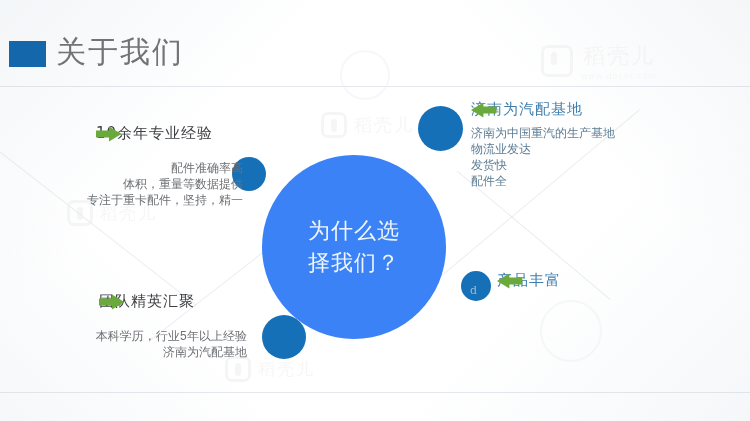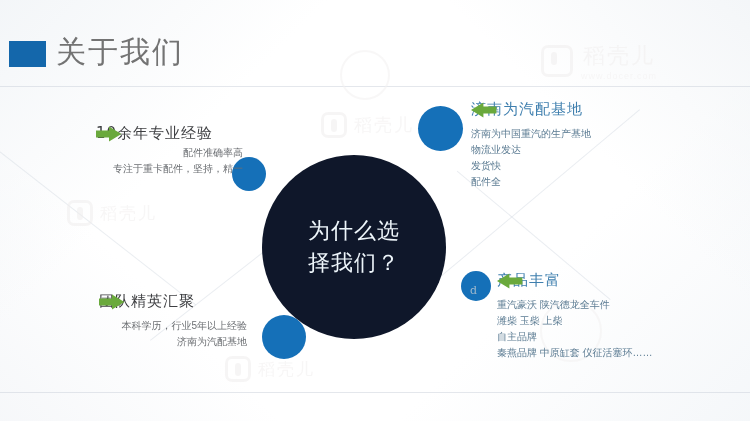--- a/index.html
+++ b/index.html
@@ -78,21 +78,21 @@
   .circle {
     position: absolute;
     border-radius: 50%;
     background: #1570b8;
   }
   .circle-main {
     left: 262px;
     top: 155px;
     width: 184px;
     height: 184px;
-    background: #0f172a;
+    background: #3b82f6;
     display: flex;
     align-items: center;
     justify-content: center;
   }
   .circle-main .main-text {
     color: #eef6fb;
     font-size: 22px;
     line-height: 32px;
     text-align: center;
     letter-spacing: 1px;
@@ -116,24 +116,24 @@
   .block { position: absolute; }
   .blk-head {
     font-size: 15px;
     font-family: "DejaVu Sans", "Liberation Sans", sans-serif;
     white-space: nowrap;
     letter-spacing: 1px;
   }
   .blk-head.dark { color: #3e3f42; }
   .blk-head.blue { color: #3f7fae; }
   .blk-body {
-    font-size: 10px;
+    font-size: 12px;
     line-height: 16px;
     color: #6c6f73;
-    font-family: Liberation Sans, sans-serif;
+    font-family: Liberation Mono, monospace;
     white-space: nowrap;
   }
   .blk-body.blue-ink { color: #5c7c93; }
 
   .arrow {
     position: absolute;
     width: 26px;
     height: 16px;
   }
 
@@ -231,34 +231,35 @@
     </div>
   </div>
 
   <div class="block" style="left:96px; top:124px;">
     <div style="display:flex; align-items:center; gap:10px;">
       <svg class="arrow" viewBox="0 0 26 16">
         <path d="M0 4.6 L13 4.6 L13 0.6 L25.4 8 L13 15.4 L13 11.4 L0 11.4 Z" fill="#6aa93c"></path>
       </svg>
       <div class="blk-head dark">10余年专业经验</div>
     </div>
-    <div class="blk-body" style="text-align:right; width:175px; margin-top:2px; margin-left:-28px;">
+    <div class="blk-body" style="text-align:right; width:175px; margin-top:18px; margin-left:-28px;">
       <div>配件准确率高</div>
+      <div>体积，重量等数据提供</div>
       <div>专注于重卡配件，坚持，精一</div>
     </div>
   </div>
 
   <div class="block" style="left:99px; top:292px;">
     <div style="display:flex; align-items:center; gap:22px;">
       <svg class="arrow" viewBox="0 0 26 16">
         <path d="M0 4.6 L13 4.6 L13 0.6 L25.4 8 L13 15.4 L13 11.4 L0 11.4 Z" fill="#6aa93c"></path>
       </svg>
       <div class="blk-head dark">团队精英汇聚</div>
     </div>
-    <div class="blk-body" style="text-align:right; width:162px; margin-top:7px; margin-left:-14px;">
+    <div class="blk-body" style="text-align:right; width:162px; margin-top:18px; margin-left:-14px;">
       <div>本科学历，行业5年以上经验</div>
       <div>济南为汽配基地</div>
     </div>
   </div>
 
   <div class="block" style="left:471px; top:100px;">
     <div style="display:flex; align-items:center; gap:30px;">
       <div class="blk-head blue">济南为汽配基地</div>
       <svg class="arrow" viewBox="0 0 26 16">
         <path d="M25.4 4.6 L12.4 4.6 L12.4 0.6 L0 8 L12.4 15.4 L12.4 11.4 L25.4 11.4 Z" fill="#6aa93c"></path>
@@ -272,21 +273,15 @@
     </div>
   </div>
 
   <div class="block" style="left:497px; top:271px;">
     <div style="display:flex; align-items:center; gap:40px;">
       <div class="blk-head blue">产品丰富</div>
       <svg class="arrow" viewBox="0 0 26 16">
         <path d="M25.4 4.6 L12.4 4.6 L12.4 0.6 L0 8 L12.4 15.4 L12.4 11.4 L25.4 11.4 Z" fill="#6aa93c"></path>
       </svg>
     </div>
-    <div class="blk-body blue-ink" style="text-align:left; margin-top:7px;">
-      <div>重汽豪沃 陕汽德龙全车件</div>
-      <div>潍柴 玉柴 上柴</div>
-      <div>自主品牌</div>
-      <div>秦燕品牌 中原缸套 仪征活塞环……</div>
-    </div>
   </div>
 
 </div>
 
 </body></html>

